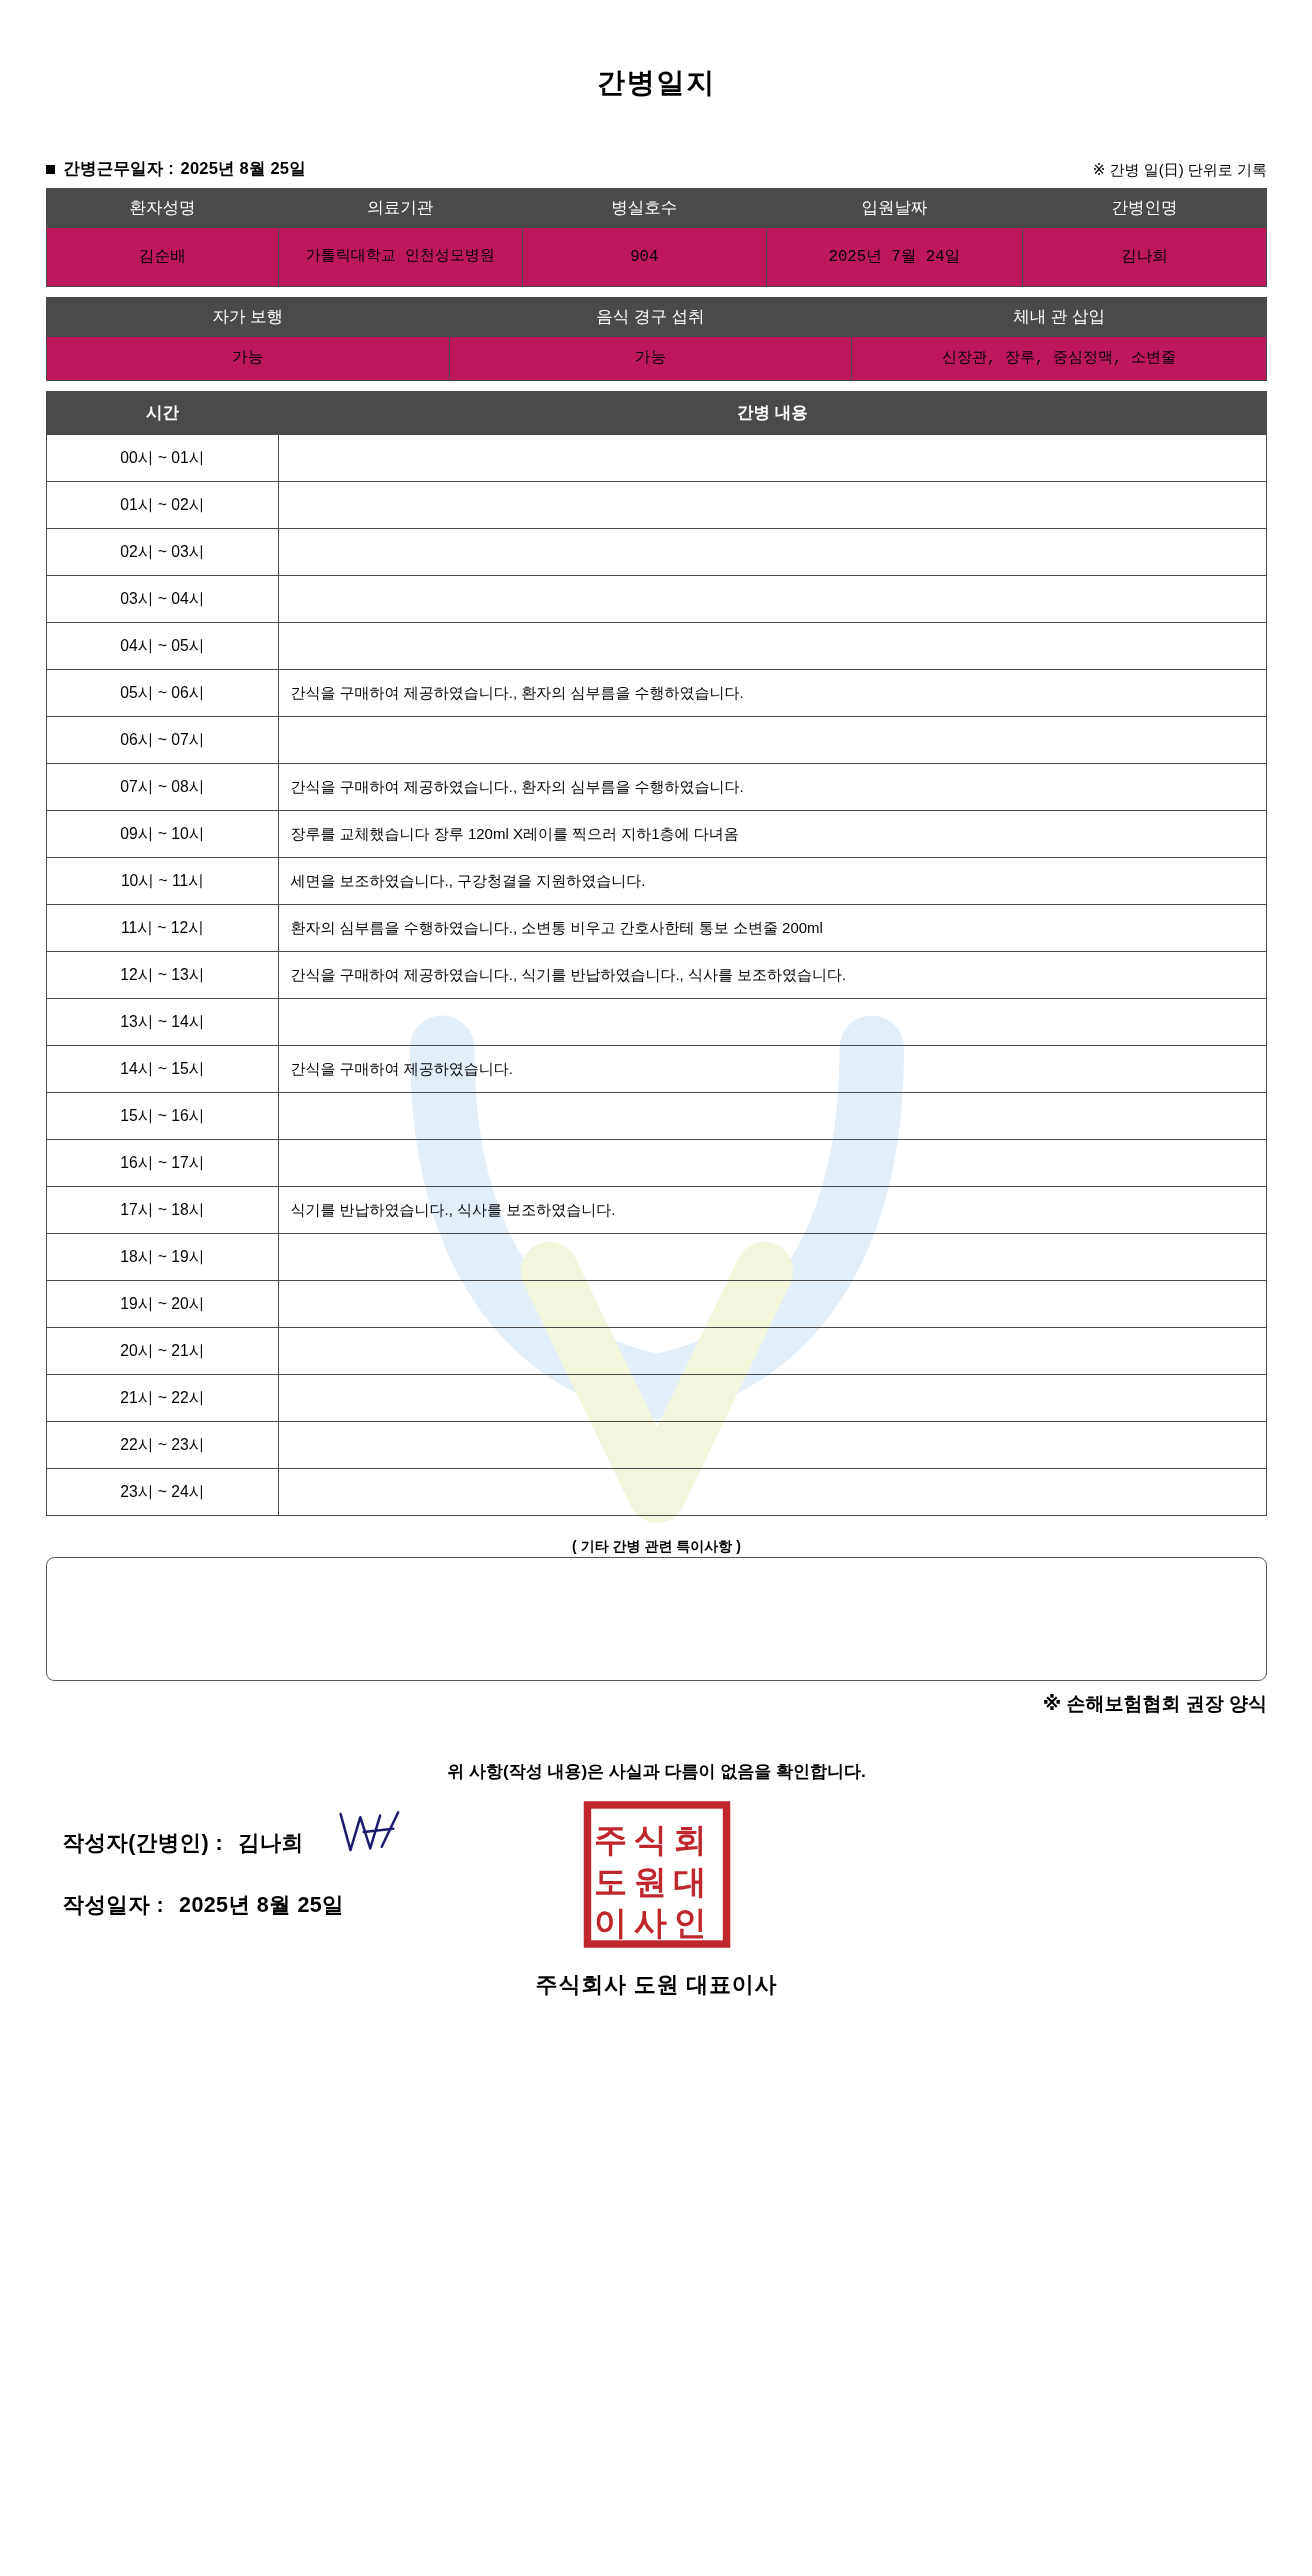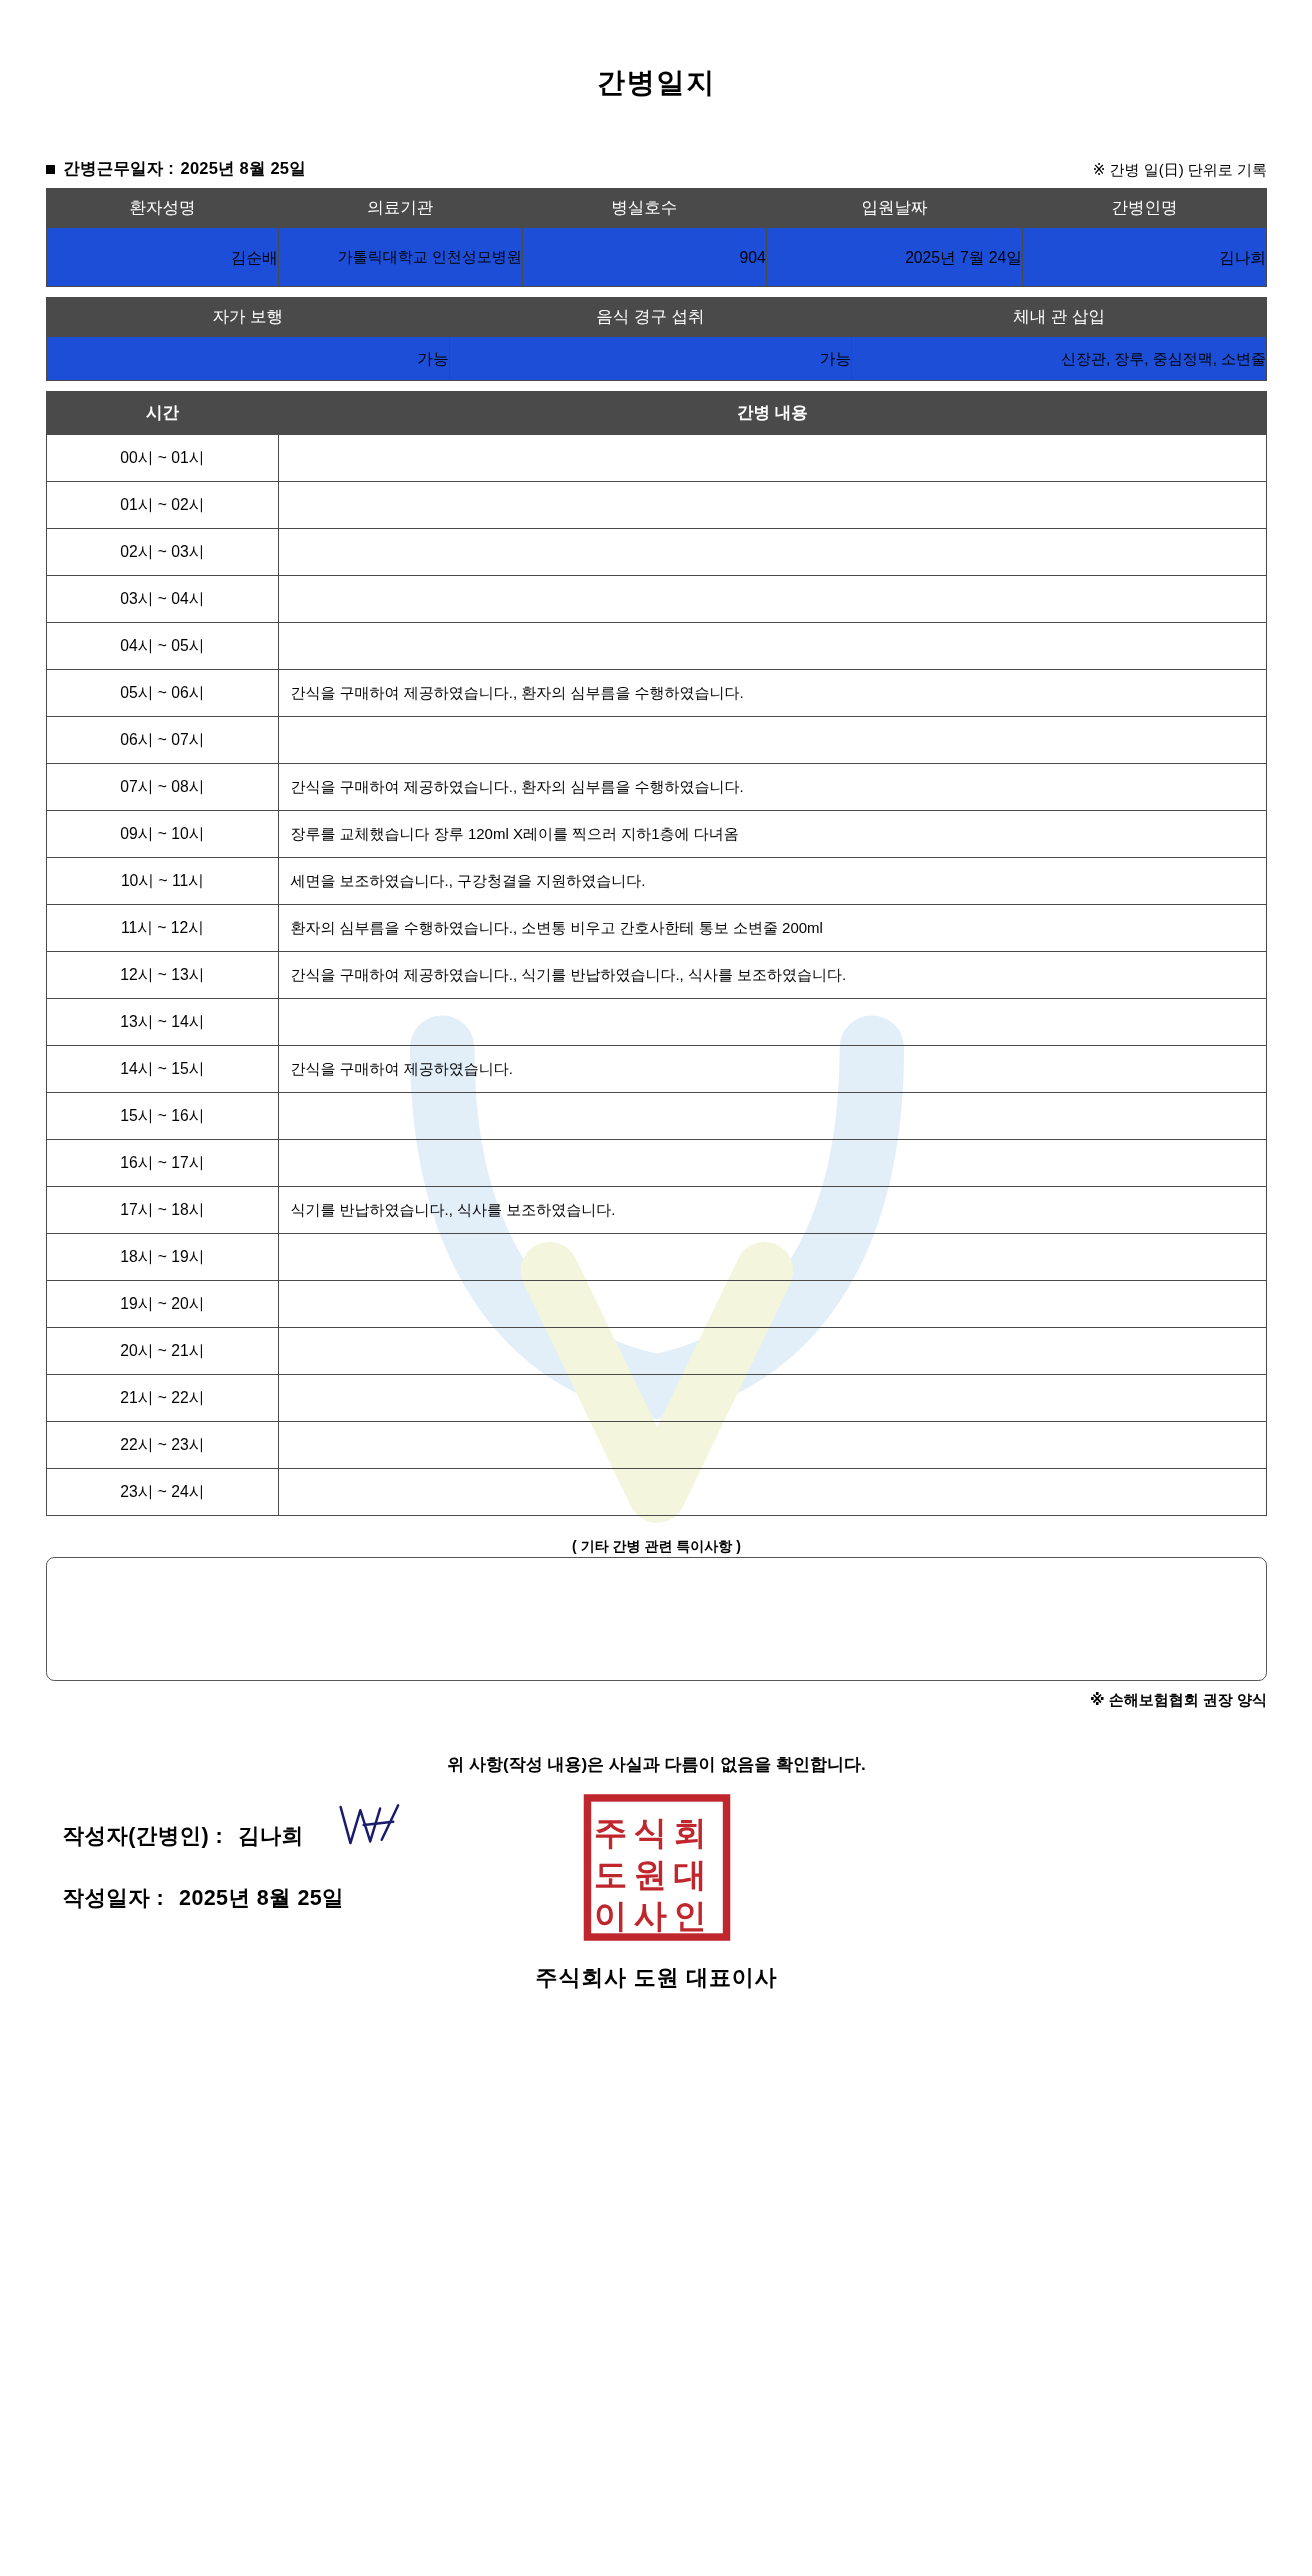--- a/index.html
+++ b/index.html
@@ -85,26 +85,27 @@
   .hdr {
     background: #4a4a4a;
     color: #ffffff;
     font-weight: normal;
     font-size: 16.5px;
     text-align: center;
     height: 38px;
     vertical-align: middle;
   }
   .cell {
-    text-align: right;
+    text-align: center;
     font-size: 15.7px;
     height: 58px;
     vertical-align: middle;
     line-height: 1.35;
-    background: #1d4ed8;
+    background: #be185d;
+    font-family: Liberation Mono, monospace;
   }
   .cell.small { font-size: 15px; }
 
   
   .sec2 { margin-top: 10px; }
   .sec2 .cell { height: 43px; }
 
   
   .sec3 { margin-top: 10px; }
   table.times {
@@ -148,21 +149,21 @@
   .note-box {
     width: 100%;
     height: 124px;
     border: 0.8px solid #555;
     border-radius: 8.3px;
     box-sizing: border-box;
     background: #fff;
   }
   .assoc {
     text-align: right;
-    font-size: 15px;
+    font-size: 19px;
     font-weight: bold;
     margin-top: 10px;
   }
 
   .confirm {
     text-align: center;
     font-size: 17px;
     font-weight: bold;
     margin-top: 43px;
   }

